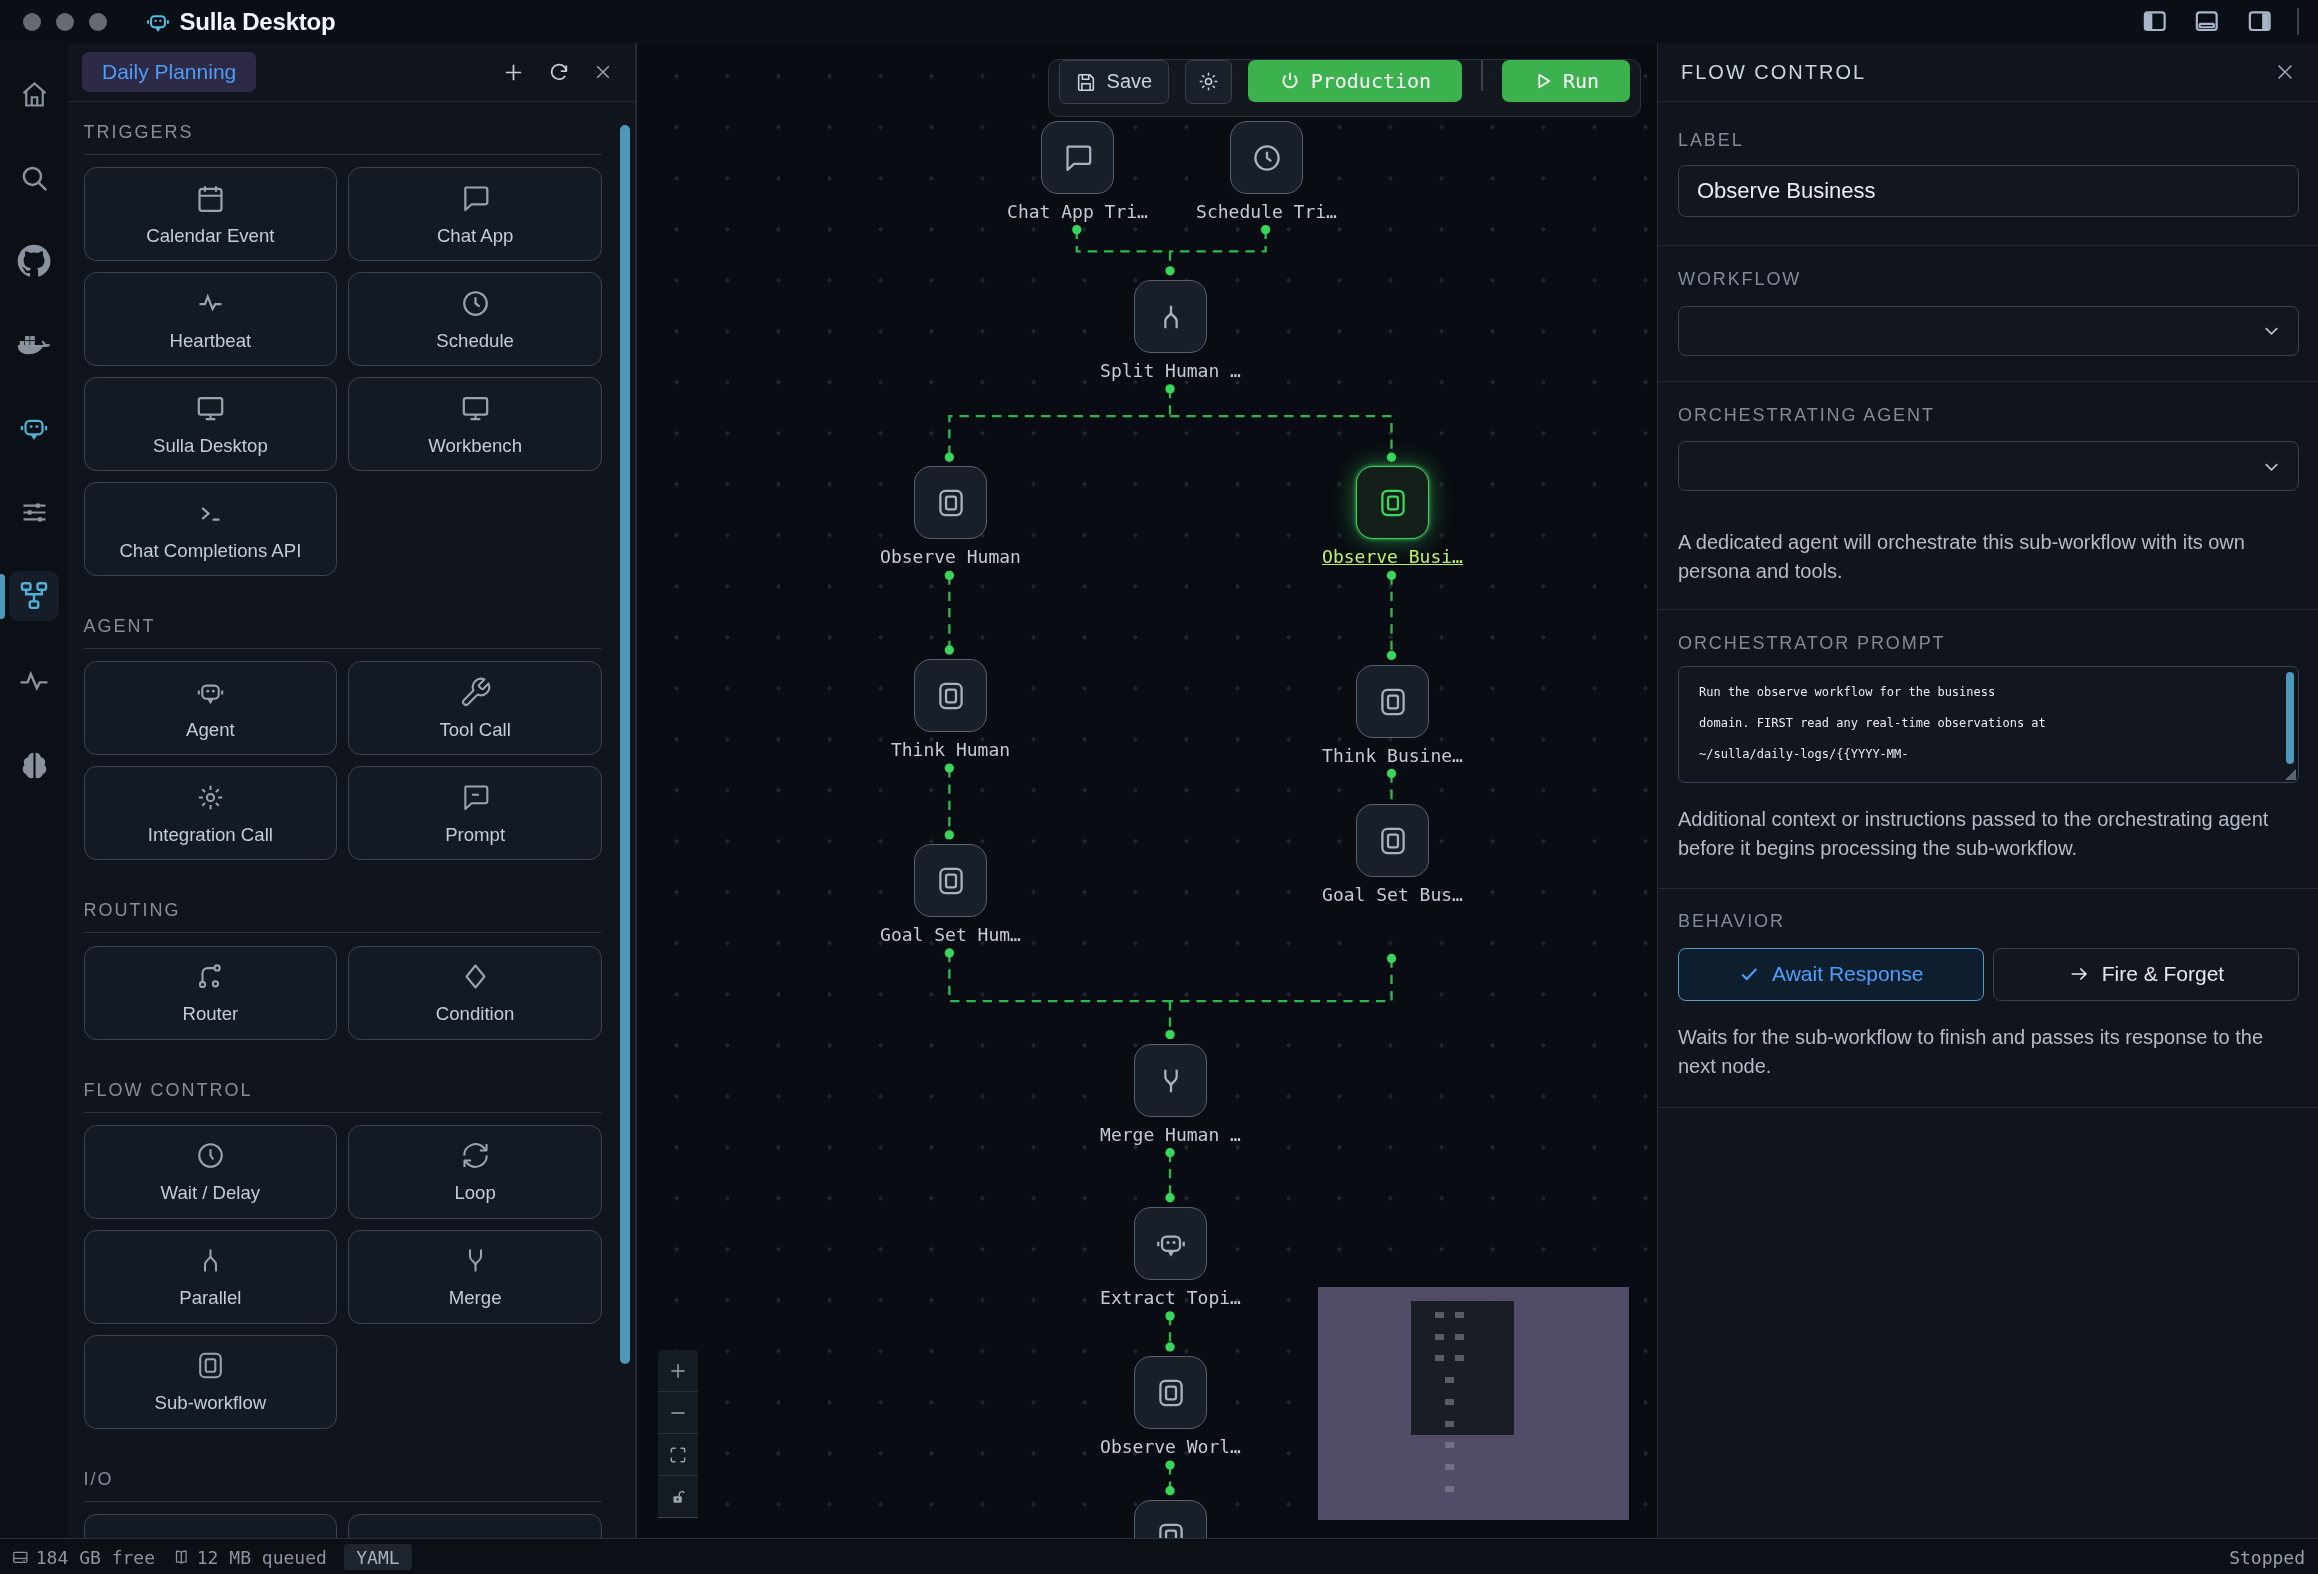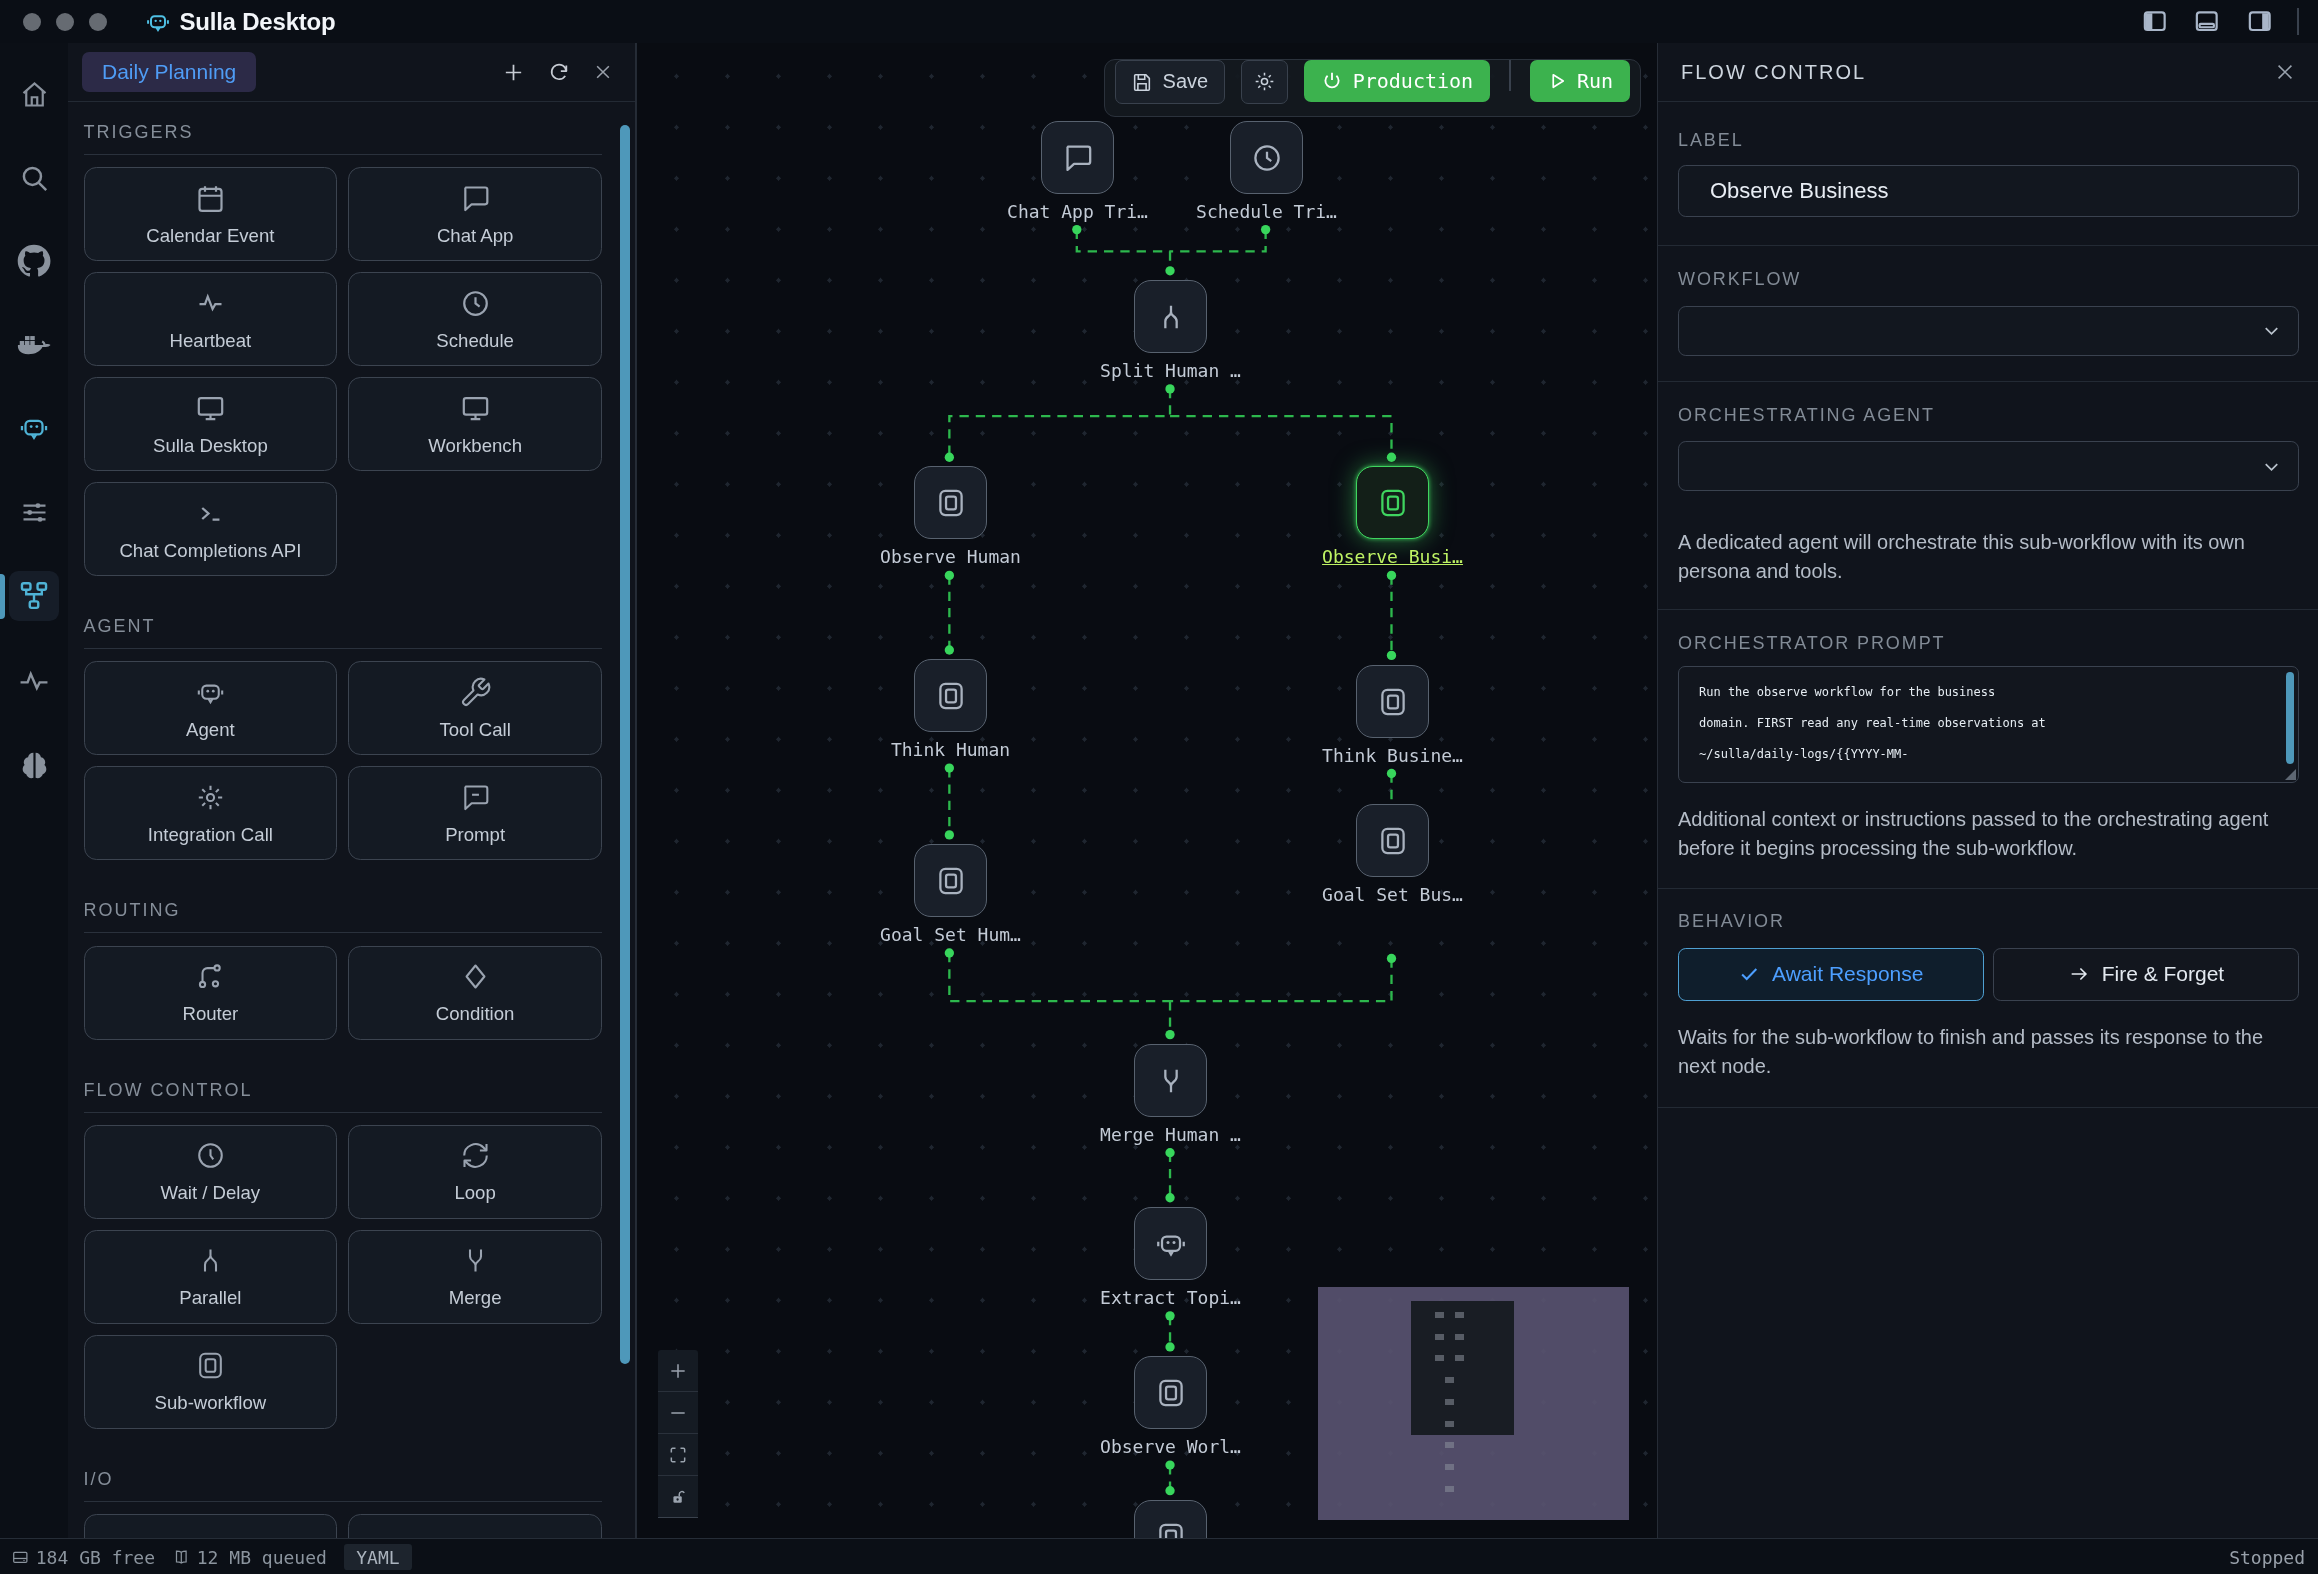--- a/index.html
+++ b/index.html
@@ -54,42 +54,42 @@
              font-family:"DejaVu Sans Mono",monospace;font-size:18px;color:#c3cbd6;white-space:nowrap;}
   .node.selected{border-color:#3fd55f;color:#3fd55f;background:#131f18;
                  box-shadow:0 0 23px rgba(63,213,95,.5),0 0 4.7px rgba(63,213,95,.8);}
   .node.selected .lbl{color:#bef264;text-decoration:underline;}
 
   .ftoolbar{position:absolute;top:15.5px;right:17px;height:56px;background:rgba(20,25,32,.95);
             border:1.2px solid #2b323c;border-radius:11px;display:flex;align-items:flex-start;gap:16px;padding:0 10px;}
   .tbtn{height:42px;border:1.2px solid #39414d;border-radius:7px;background:#1a2029;color:#cbd3dd;
         display:flex;align-items:center;gap:9.3px;padding:0 15.5px;font-size:20px;}
   .gbtn{height:42px;border-radius:7px;background:#3cb24e;color:#fff;display:flex;align-items:center;
-        gap:10px;padding:0 17px;font-family:"DejaVu Sans Mono",monospace;font-size:20px;}
+        gap:10px;padding:0 31px;font-family:"DejaVu Sans Mono",monospace;font-size:20px;}
   .tb-sep{width:1.6px;height:31px;background:#39414d;margin:0 3.1px;}
 
   .zoomctl{position:absolute;left:21px;top:1307px;width:40px;background:#151b23;border-radius:3.1px;
            display:flex;flex-direction:column;color:#9aa3ae;}
   .zbtn{height:41px;display:flex;align-items:center;justify-content:center;border-bottom:0.8px solid #2a313b;}
   .zbtn:last-child{border-bottom:0.8px solid #3a424d;}
 
   .minimap{position:absolute;left:681px;top:1244px;width:311px;height:233px;background:rgba(88,82,112,.92);}
   .mm-view{position:absolute;left:93px;top:14px;width:103px;height:134px;background:#191d24;}
   .mm-dot{position:absolute;width:8.5px;height:6.2px;background:#8a8f9b;opacity:.55;}
 
   
   .inspector{position:absolute;left:1657px;top:43px;width:662px;height:1496px;background:#10141c;
              border-left:0.8px solid #262c36;box-sizing:border-box;}
   .ihead{height:58px;display:flex;align-items:center;padding:0 23px;border-bottom:0.8px solid #232a34;}
   .ihead .ititle{font-size:20px;letter-spacing:2px;color:#cdd5de;}
   .ihead .iclose{margin-left:auto;color:#9aa3ae;}
   .isec{padding:0 20px;border-bottom:0.8px solid #232a34;}
   .flabel{font-size:18px;letter-spacing:1.9px;color:#828b96;}
   .finput{height:50px;border:1.2px solid #3a424f;border-radius:7.8px;background:#12171f;display:flex;
-          align-items:center;padding:0 31px;font-size:22px;color:#e8edf4;margin-top:14px;}
+          align-items:center;padding:0 18px;font-size:22px;color:#e8edf4;margin-top:14px;}
   .fselect{height:48px;border:1.2px solid #3a424f;border-radius:7.8px;background:#12171f;display:flex;
            align-items:center;justify-content:flex-end;padding:0 15.5px;color:#b9c2cc;margin-top:15.5px;}
   .fdesc{font-size:20px;line-height:29px;color:#b4bcc7;}
   .ptext{position:relative;height:117px;border:1.2px solid #3a424f;border-radius:7px;background:#12161e;
          margin-top:12.4px;padding:9.3px 20px;box-sizing:border-box;overflow:hidden;
          font-family:"DejaVu Sans Mono",monospace;font-size:12px;line-height:31px;color:#e6edf3;}
   .ptext .thumb{position:absolute;right:3.9px;top:4.7px;width:8.5px;height:92px;background:#4e98ba;border-radius:3.9px;}
   .ptext .rsz{position:absolute;right:2.3px;bottom:2.3px;width:0;height:0;
               border-bottom:11px solid #6c7582;border-left:11px solid transparent;opacity:.85;}
   .brow{display:flex;gap:9.3px;margin-top:15.5px;}

